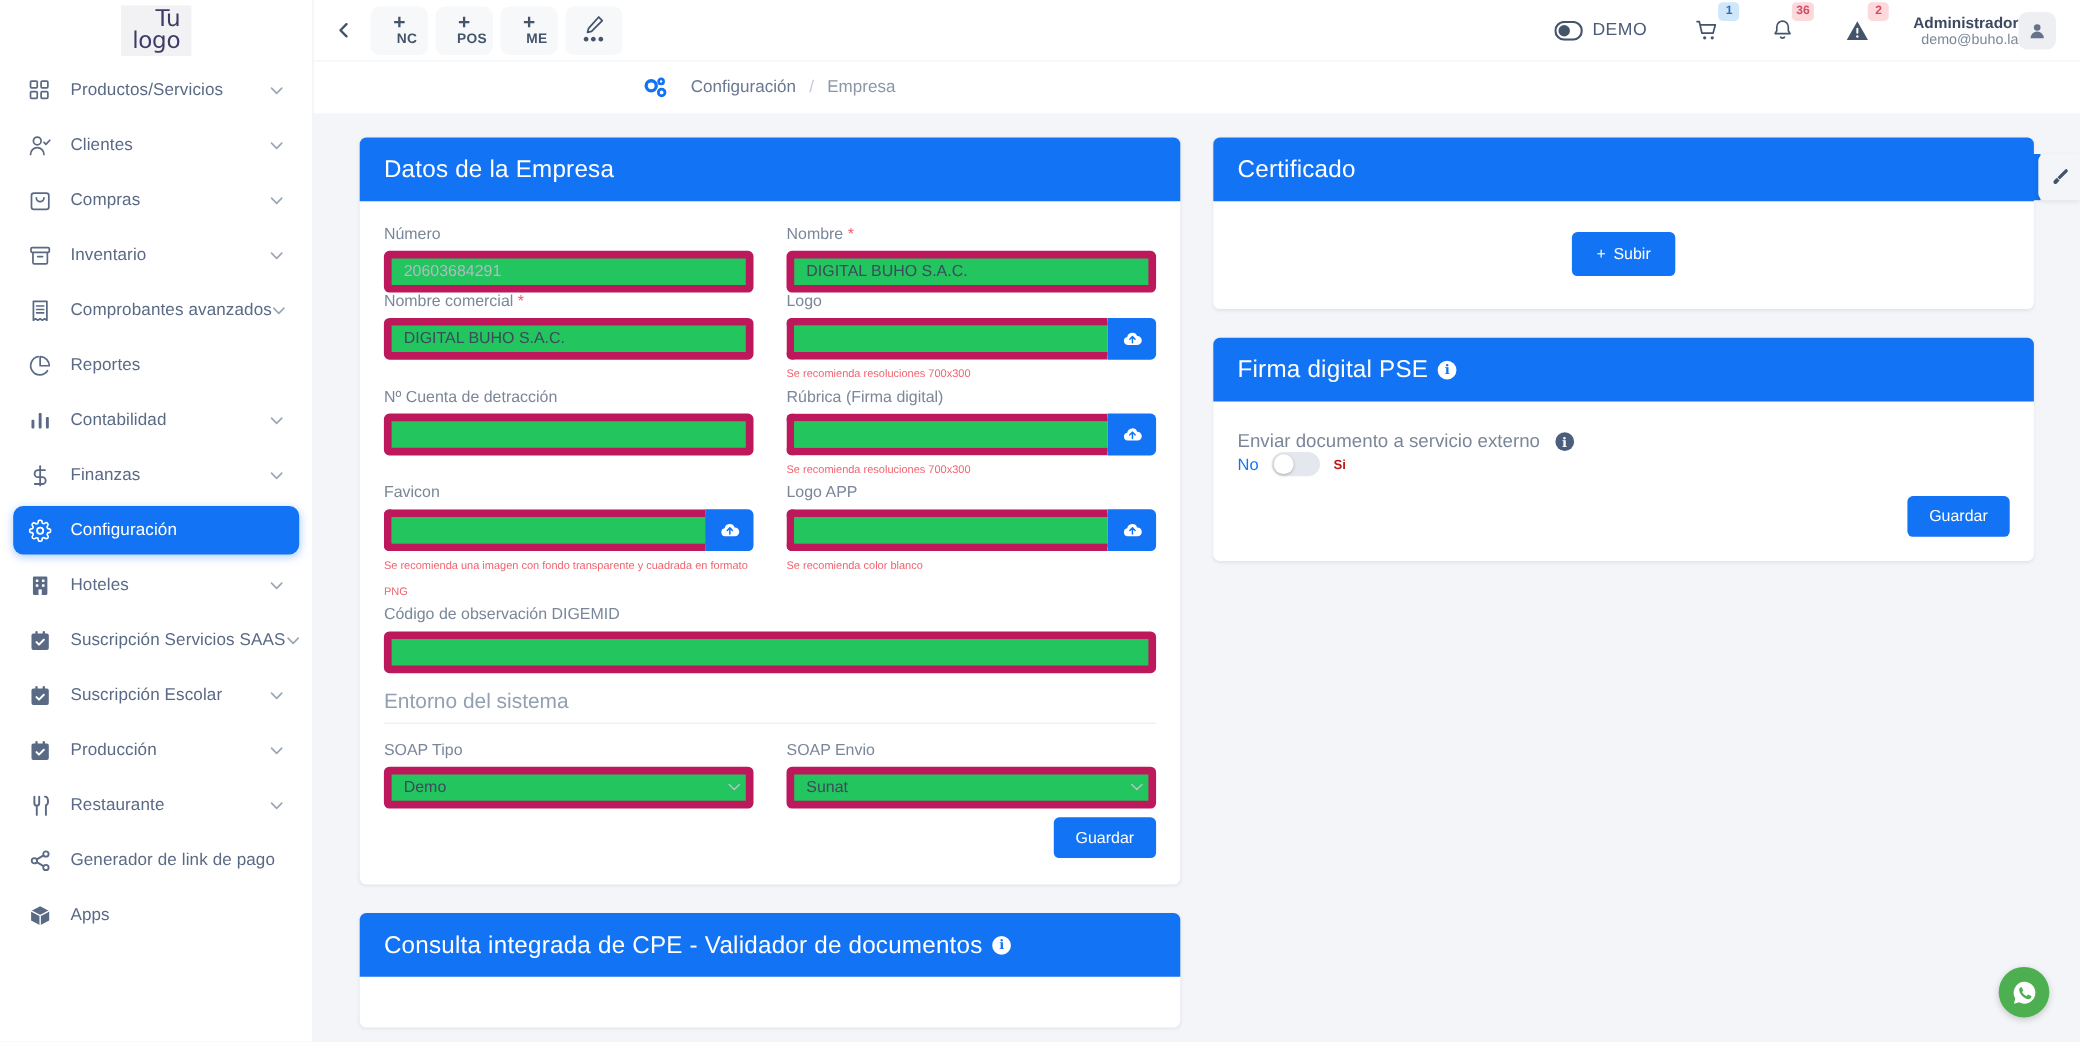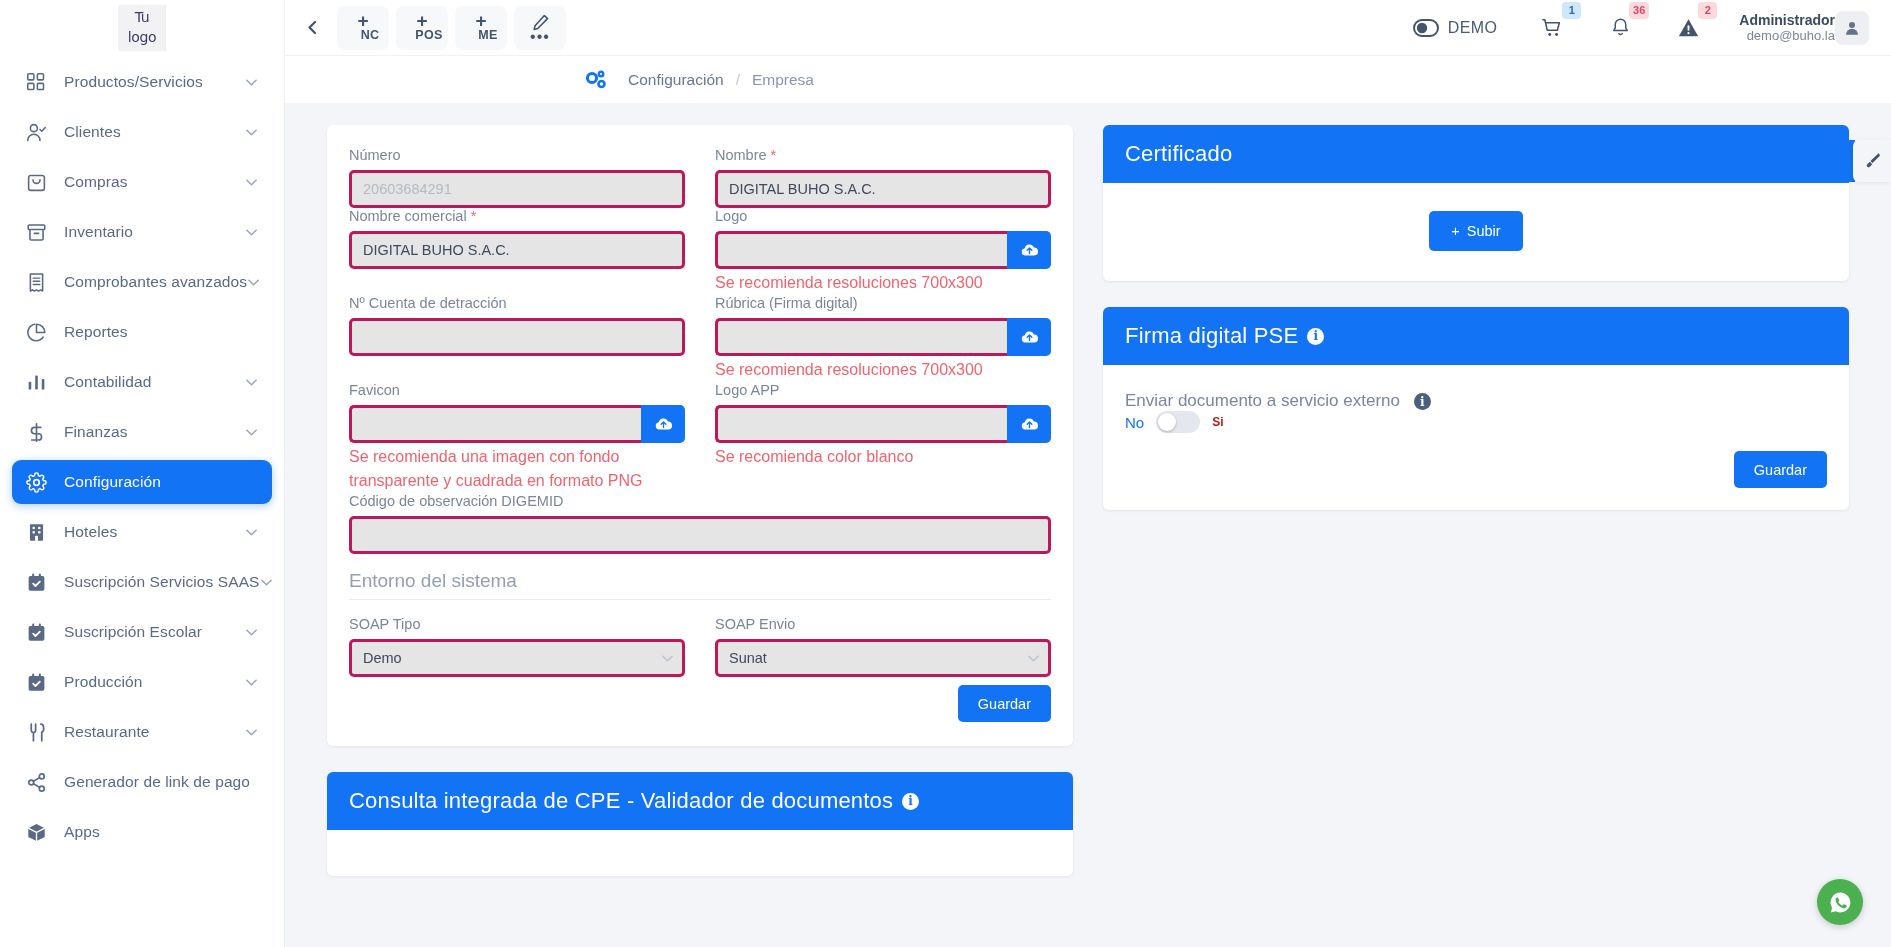--- a/index.html
+++ b/index.html
@@ -18,22 +18,22 @@
     background: #ffffff;
     border-right: 1px solid #eceff4;
     display: flex; flex-direction: column;
     overflow: hidden;
   }
   .logo-wrap {
     height: 56px; display: flex; align-items: center; justify-content: center;
   }
   .logo-box {
     background: #f2f2f4; padding: 2px 10px 4px 10px;
-    color: #3c3c66; font-size: 14px; line-height: 20px;
-    font-family: "DejaVu Sans", sans-serif; text-align: center;
+    color: #3c3c66; font-size: 21px; line-height: 20px;
+    font-family: "DejaVu Sans", sans-serif; text-align: right;
     letter-spacing: -0.3px;
   }
   .nav { flex: 1; padding: 4px 12px 10px 12px; overflow: hidden; }
   .nav-item {
     display: flex; align-items: center;
     height: 44px; margin-bottom: 6px;
     border-radius: 9px; padding: 0 14px;
     cursor: pointer; color: #5a6a85;
   }
   .nav-item .ico {
@@ -122,33 +122,33 @@
   }
   .info-i.dark { background: #4b5f7d; color: #fff; }
   .card-body { padding: 22px 22px 24px 22px; }
 
   .grid2 { display: flex; gap: 30px; }
   .fcol { flex: 1; min-width: 0; }
   .field { margin-bottom: 16px; }
   .flabel { font-size: 14.5px; color: #7a8799; margin-bottom: 7px; display: block; }
   .req { color: #f0646f; }
   .inp {
-    width: 100%; height: 38px; border: 3px solid #be185d; background: #e5e5e5;
+    width: 100%; height: 38px; border: 7px solid #be185d; background: #22c55e;
     border-radius: 5px; padding: 0 11px; font-size: 14.5px; color: #3e4a5d;
     font-family: "Liberation Sans", sans-serif; outline: none;
   }
   .inp::placeholder { color: #b3bac6; }
   .inp-file { display: flex; }
   .inp-file .inp { border-radius: 5px 0 0 5px; border-right: none; }
   .upl-btn {
     width: 51px; height: 38px; background: #1273f5; border-radius: 0 5px 5px 0;
     display: flex; align-items: center; justify-content: center; cursor: pointer;
     color:#fff;
   }
-  .hint { color: #f0646f; font-size: 16px; line-height: 24px; margin-top: 2px; display:block;}
+  .hint { color: #f0646f; font-size: 10px; line-height: 24px; margin-top: 2px; display:block;}
   .sec-title {
     font-size: 19px; color: #93a0b1; font-weight: 400;
     padding-bottom: 7px; border-bottom: 1px solid #e9ecf1; margin: 12px 0 16px 0;
   }
   .sel-wrap { position: relative; }
   .sel-wrap .chev-s { position: absolute; right: 11px; top: 12px; color: #b9c1cd; pointer-events: none; }
   .btn-primary {
     background: #1273f5; color: #fff; border: none; border-radius: 5px;
     height: 37px; padding: 0 20px; font-size: 14.5px; cursor: pointer;
     font-family: "Liberation Sans", sans-serif;
@@ -517,20 +517,23 @@
       <span class="crumb">Configuración</span>
       <span class="crumb sep">/</span>
       <span class="crumb cur">Empresa</span>
     </div>
 
     <div class="content">
 
       <div class="col-left">
 
         <section class="card">
+          <div class="card-head">
+            <span>Datos de la Empresa</span>
+          </div>
           <div class="card-body">
 
             <div class="grid2">
               <div class="fcol">
                 <label class="flabel">Número</label>
                 <input class="inp" disabled="" placeholder="20603684291" style="">
               </div>
               <div class="fcol">
                 <label class="flabel"><span>Nombre</span> <span class="req">*</span></label>
                 <input class="inp" value="DIGITAL BUHO S.A.C." style="">

